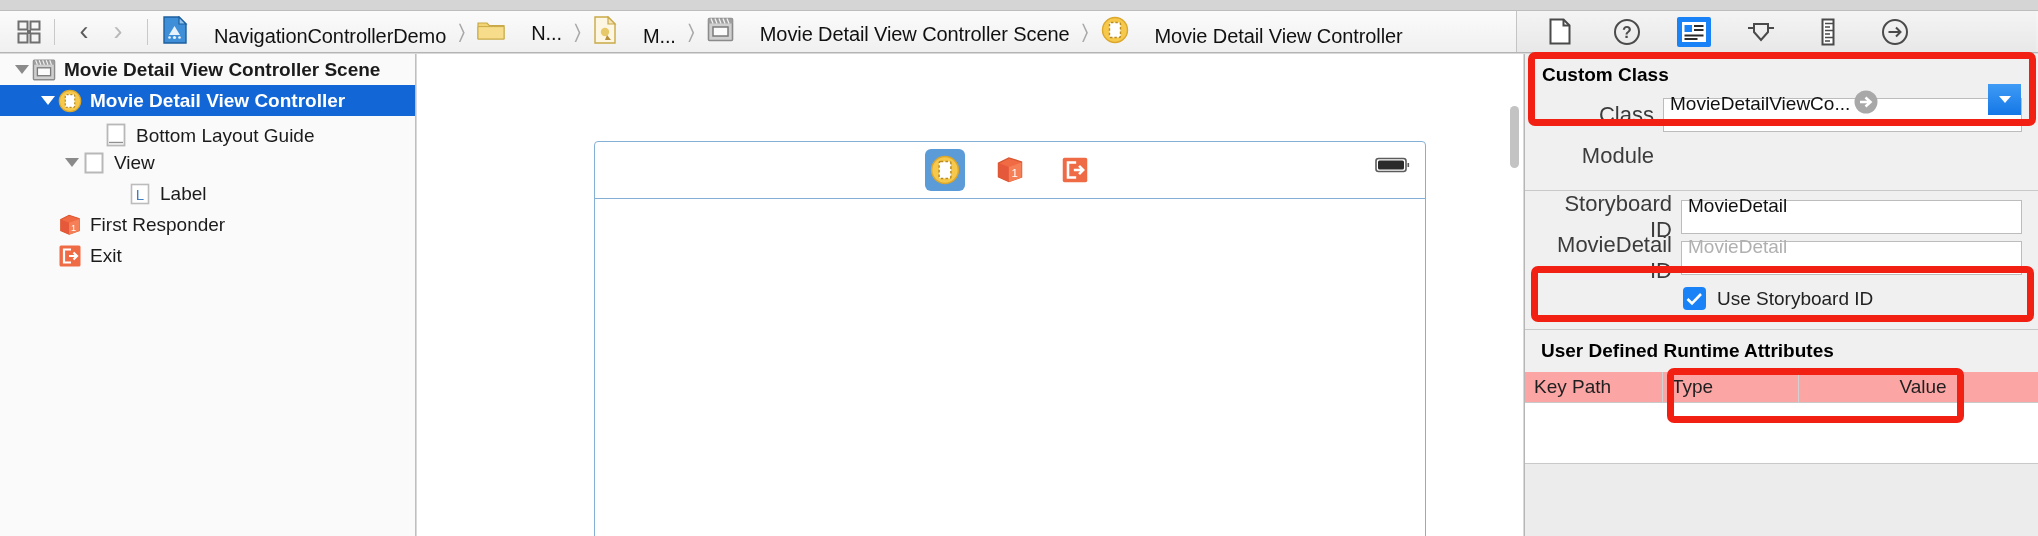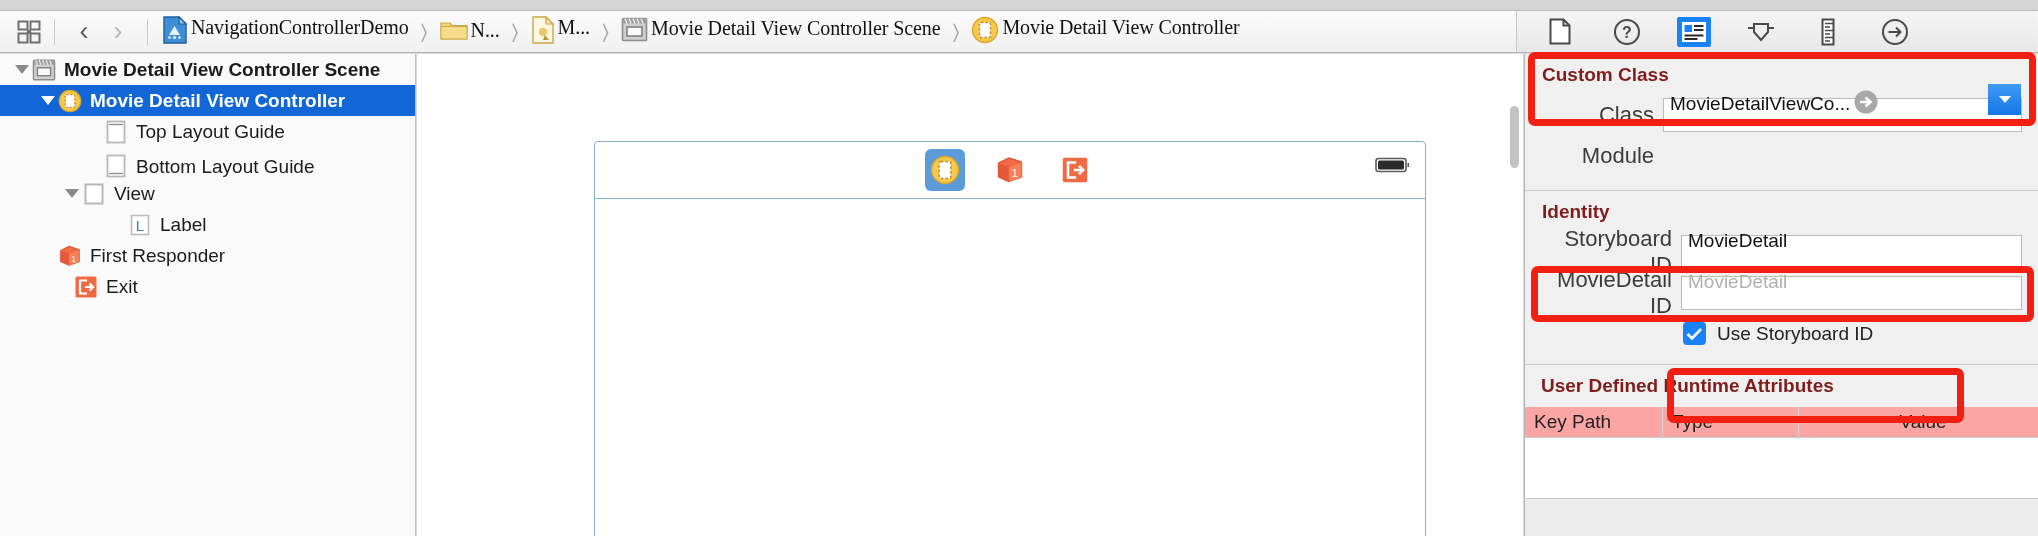--- a/index.html
+++ b/index.html
@@ -72,26 +72,25 @@
 
   .crumbs {
     display: flex;
     align-items: center;
     flex: 1 1 auto;
     min-width: 0;
     overflow: hidden;
   }
   .crumb {
     display: flex;
-    align-items: flex-start;
-    gap: 3px;
+    align-items: flex-end;
+    gap: 26px;
     padding: 0 2px;
     white-space: nowrap;
     flex: 0 0 auto;
-    font-family: Liberation Serif, serif;
   }
   .crumb-label {
     font-size: 20px;
     color: #111;
     letter-spacing: -0.1px;
   }
   .crumb-chev {
     flex: 0 0 auto;
     margin: 0 10px;
     color: #a8a8a8;
@@ -237,21 +236,21 @@
   }
   .insp-section {
     position: relative;
     background: #f0f0f0;
     border-bottom: 1px solid #c9c9c9;
     padding: 7px 16px 12px 16px;
   }
   .insp-title {
     font-size: 19px;
     font-weight: bold;
-    color: #7f1d1d;
+    color: #000000;
     margin: 3px 0 10px 1px;
   }
   .insp-row {
     display: flex;
     align-items: center;
     height: 37px;
     margin-bottom: 4px;
   }
   .insp-lbl {
     font-size: 22px;
@@ -520,30 +519,20 @@
         </div>
       <div class="out-icon">
         <svg width="24" height="24" viewBox="0 0 28 28">
           <circle cx="14" cy="14" r="12.5" fill="#f6c84c" stroke="#dba72c" stroke-width="1.4"></circle>
           <rect x="8.5" y="6.5" width="11" height="15" rx="1.5" fill="#ffffff" stroke="#b98c20" stroke-width="1.4" stroke-dasharray="2.4 2"></rect>
         </svg>
       </div>
       <span class="out-label bold">Movie Detail View Controller</span>
     </div>
 
-    <div class="out-row" style="padding-left:84px;">
-      <div class="disc empty"></div>
-      <div class="out-icon">
-        <svg width="22" height="24" viewBox="0 0 22 24">
-          <rect x="2.5" y="1.5" width="17" height="21" fill="#ffffff" stroke="#b8b8b8" stroke-width="1.8"></rect>
-          <path d="M4 4.5 h14" stroke="#8f8f8f" stroke-width="1.4"></path>
-        </svg>
-      </div>
-      <span class="out-label">Top Layout Guide</span>
-    </div>
 
     <div class="out-row" style="padding-left:84px;align-items:flex-end;">
       <div class="disc empty"></div>
       <div class="out-icon">
         <svg width="22" height="24" viewBox="0 0 22 24">
           <rect x="2.5" y="1.5" width="17" height="21" fill="#ffffff" stroke="#b8b8b8" stroke-width="1.8"></rect>
           <path d="M4 19.5 h14" stroke="#8f8f8f" stroke-width="1.4"></path>
         </svg>
       </div>
       <span class="out-label">Bottom Layout Guide</span>
@@ -578,21 +567,21 @@
         <svg width="26" height="26" viewBox="0 0 26 26">
           <path d="M3 7 l9 -4.5 l11 3.5 v13 l-11 4 l-9 -4 z" fill="#f06a43" stroke="#d95730" stroke-width="1.2"></path>
           <path d="M3 7 l9 3.5 v12.5 l-9 -4 z" fill="#e5583a"></path>
           <path d="M12 10.5 l11 -4 v13 l-11 4 z" fill="#f57f56"></path>
           <text x="17" y="19" text-anchor="middle" font-family="Liberation Sans, sans-serif" font-size="10" fill="#ffffff">1</text>
         </svg>
       </div>
       <span class="out-label">First Responder</span>
     </div>
 
-    <div class="out-row" style="padding-left:54px;">
+    <div class="out-row" style="padding-left:38px;">
       <div class="disc empty"></div>
       <div class="out-icon">
         <svg width="24" height="24" viewBox="0 0 24 24">
           <rect x="1.5" y="1.5" width="21" height="21" rx="1.5" fill="#ef6b45"></rect>
           <path d="M13 5.5 h-7 v13 h7" fill="none" stroke="#ffffff" stroke-width="2.2"></path>
           <path d="M11 12 h8 M15.5 8.5 l3.5 3.5 l-3.5 3.5" fill="none" stroke="#ffffff" stroke-width="2.2"></path>
         </svg>
       </div>
       <span class="out-label">Exit</span>
     </div>
@@ -660,21 +649,20 @@
           </span>
         </div>
       </div>
 
       <div class="insp-row">
         <div class="insp-lbl w-module">Module</div>
       </div>
     </div>
 
     <div class="insp-section">
-      <div class="insp-title">Identity</div>
 
       <div class="insp-row">
         <div class="insp-lbl w-sbid">Storyboard ID</div>
         <div class="field">
           <span class="field-text">MovieDetail</span>
         </div>
       </div>
 
       <div class="insp-row">
         <div class="insp-lbl w-rsid">MovieDetail ID</div>

